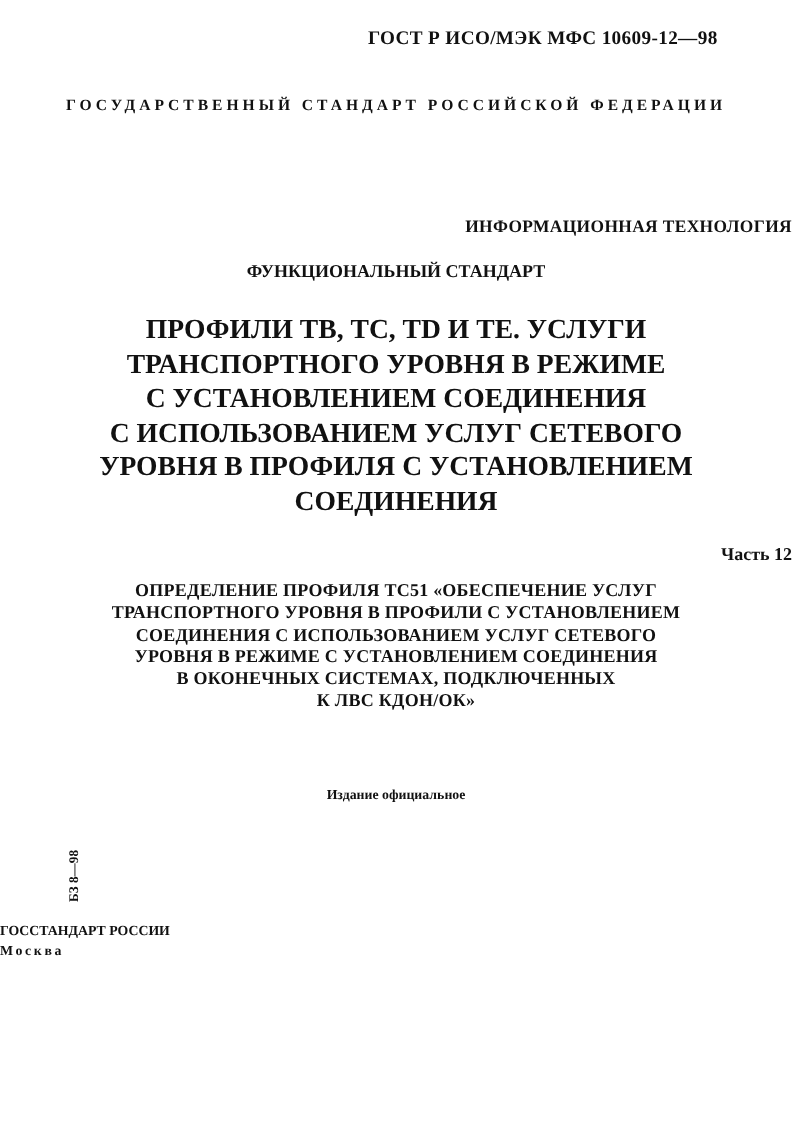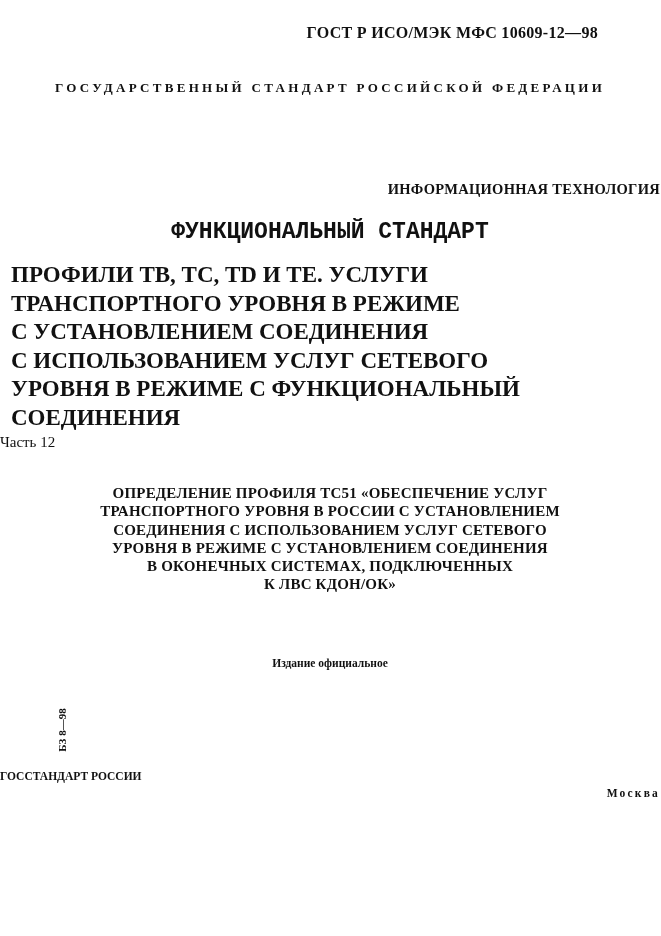--- a/index.html
+++ b/index.html
@@ -47,40 +47,40 @@
       text-align: right;
       font-size: 14.5px;
       font-weight: bold;
       letter-spacing: 0.3px;
     }
     .func-std {
       position: absolute;
       left: 0; right: 0;
       top: 219px;
       text-align: center;
-      font-size: 23px;
+      font-size: 15px;
       font-weight: bold;
-      font-family: Liberation Mono, monospace;
     }
     .main-title {
       position: absolute;
-      left: 11px; right: 0;
+      left: 0; right: 0;
       top: 261px;
+      text-align: center;
       font-size: 23px;
       font-weight: bold;
       line-height: 28.5px;
     }
     .main-title div { white-space: nowrap; }
     .part {
       position: absolute;
       left: 0; right: 0;
-      top: 434px;
-      text-align: left;
+      top: 455px;
+      text-align: right;
       font-size: 15px;
-      font-weight: normal;
+      font-weight: bold;
     }
     .part-title {
       position: absolute;
       left: 0; right: 0;
       top: 484px;
       text-align: center;
       font-size: 15px;
       font-weight: bold;
       line-height: 18.3px;
       letter-spacing: 0.2px;
@@ -107,21 +107,21 @@
       position: absolute;
       left: 0; right: 0;
       top: 770px;
       font-size: 11.5px;
       font-weight: bold;
     }
     .city {
       position: absolute;
       left: 0; right: 0;
       top: 787px;
-      text-align: right;
+      text-align: left;
       font-size: 11.5px;
       font-weight: bold;
       letter-spacing: 2.2px;
     }
   </style>
 </head>
 <body>
 
 <div class="page">
 
@@ -131,29 +131,29 @@
 
   <div class="info-tech">ИНФОРМАЦИОННАЯ ТЕХНОЛОГИЯ</div>
 
   <div class="func-std">ФУНКЦИОНАЛЬНЫЙ СТАНДАРТ</div>
 
   <div class="main-title">
     <div>ПРОФИЛИ ТВ, ТС, TD И ТЕ. УСЛУГИ</div>
     <div>ТРАНСПОРТНОГО УРОВНЯ В РЕЖИМЕ</div>
     <div>С УСТАНОВЛЕНИЕМ СОЕДИНЕНИЯ</div>
     <div>С ИСПОЛЬЗОВАНИЕМ УСЛУГ СЕТЕВОГО</div>
-    <div>УРОВНЯ В РЕЖИМЕ С ФУНКЦИОНАЛЬНЫЙ</div>
+    <div>УРОВНЯ В ПРОФИЛЯ С УСТАНОВЛЕНИЕМ</div>
     <div>СОЕДИНЕНИЯ</div>
   </div>
 
   <div class="part">Часть 12</div>
 
   <div class="part-title">
     <div>ОПРЕДЕЛЕНИЕ ПРОФИЛЯ ТС51 «ОБЕСПЕЧЕНИЕ УСЛУГ</div>
-    <div>ТРАНСПОРТНОГО УРОВНЯ В РОССИИ С УСТАНОВЛЕНИЕМ</div>
+    <div>ТРАНСПОРТНОГО УРОВНЯ В ПРОФИЛИ С УСТАНОВЛЕНИЕМ</div>
     <div>СОЕДИНЕНИЯ С ИСПОЛЬЗОВАНИЕМ УСЛУГ СЕТЕВОГО</div>
     <div>УРОВНЯ В РЕЖИМЕ С УСТАНОВЛЕНИЕМ СОЕДИНЕНИЯ</div>
     <div>В ОКОНЕЧНЫХ СИСТЕМАХ, ПОДКЛЮЧЕННЫХ</div>
     <div>К ЛВС КДОН/ОК»</div>
   </div>
 
   <div class="edition">Издание официальное</div>
 
   <div class="side-code">БЗ 8—98</div>
 

